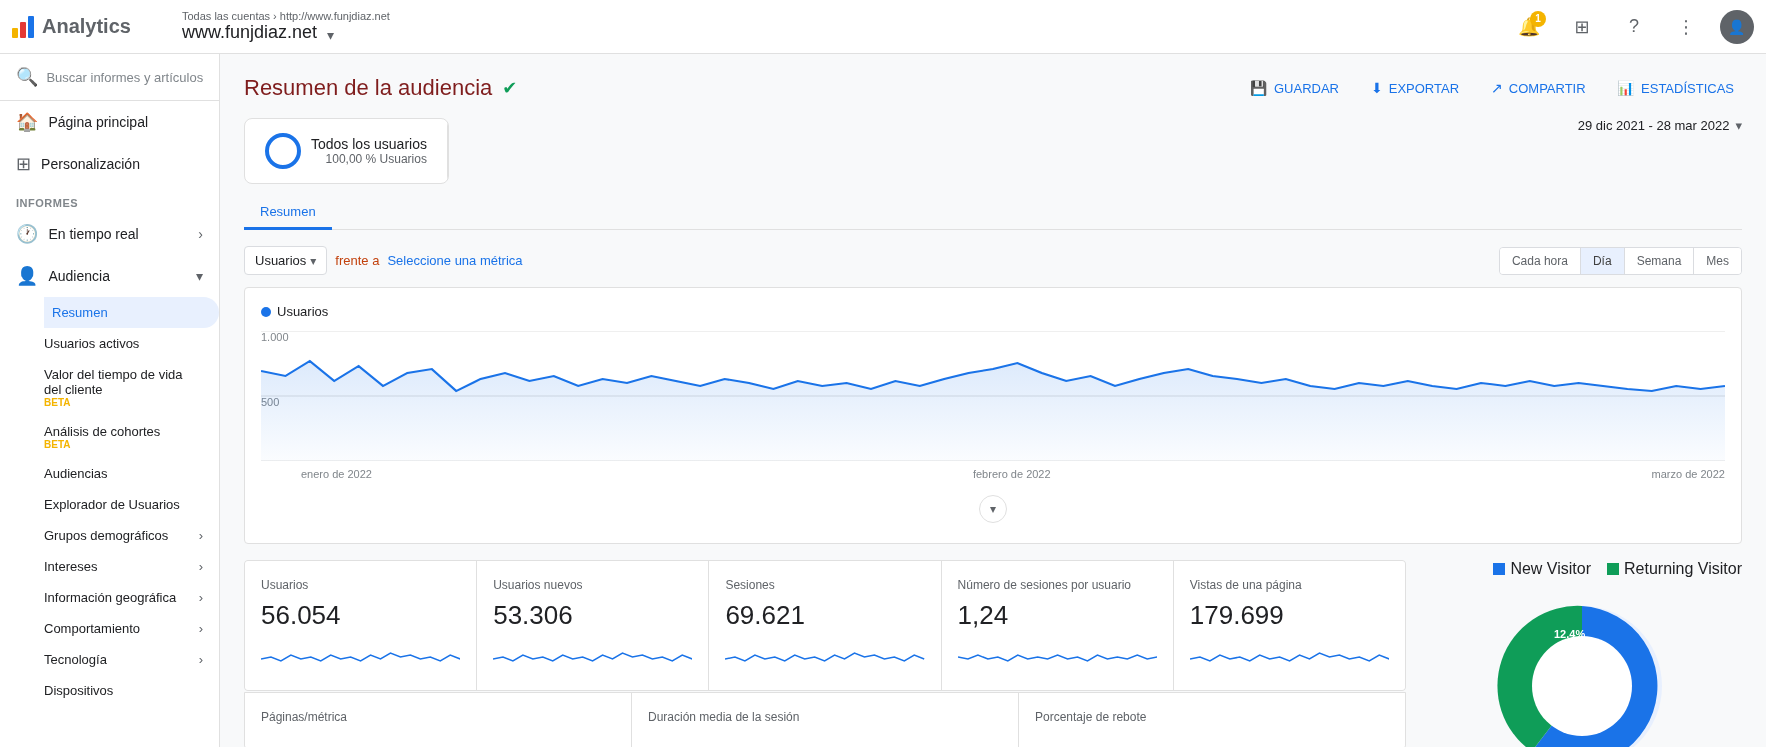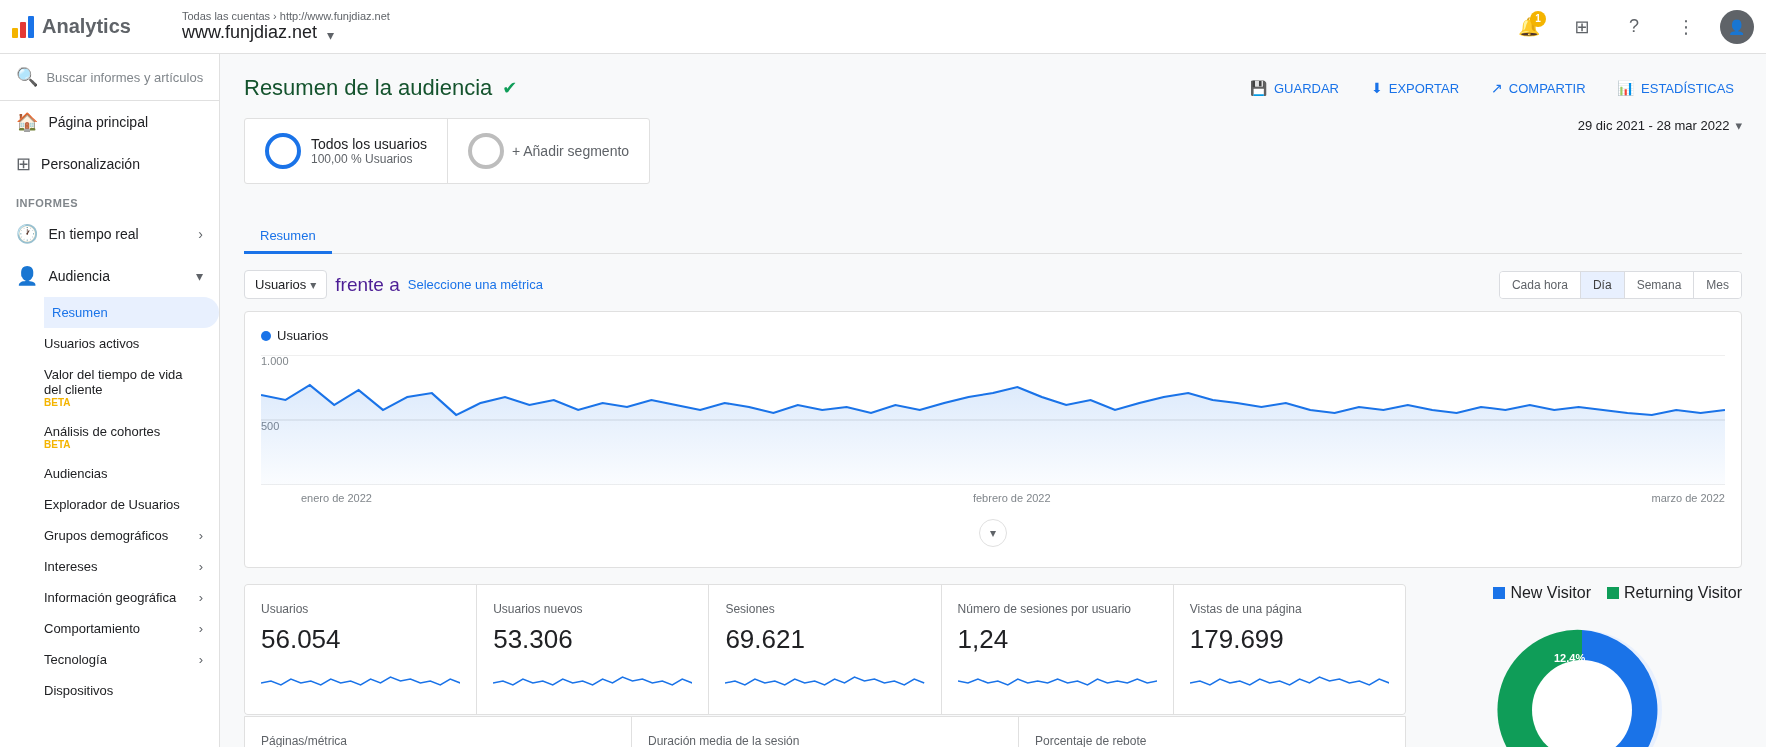--- a/index.html
+++ b/index.html
@@ -46,47 +46,47 @@
     .sidebar-expandable .left { display: flex; align-items: center; gap: 10px; }
     .sidebar-expandable .icon { font-size: 18px; color: #5f6368; }
     .chevron-right { color: #5f6368; font-size: 14px; }
 
     
     .main-content { flex: 1; overflow-y: auto; padding: 20px 24px; background: #f8f9fa; }
 
     
     .page-header { display: flex; align-items: center; justify-content: space-between; margin-bottom: 16px; }
     .page-title-area { display: flex; align-items: center; gap: 10px; }
-    .page-title { font-size: 22px; font-weight: 400; color: #14532d; }
+    .page-title { font-size: 22px; font-weight: 400; color: #7f1d1d; }
     .page-verified { color: #0f9d58; font-size: 18px; }
     .page-actions { display: flex; align-items: center; gap: 16px; }
     .page-action-btn { display: flex; align-items: center; gap: 6px; font-size: 13px; color: #1a73e8; cursor: pointer; background: none; border: none; padding: 6px 8px; border-radius: 4px; }
 
     
-    .segment-bar { display: flex; align-items: center; gap: 0; margin-bottom: 24px; background: #fff; border: 1px solid #e0e0e0; border-radius: 3px; overflow: hidden; }
+    .segment-bar { display: flex; align-items: center; gap: 0; margin-bottom: 0; background: #fff; border: 1px solid #e0e0e0; border-radius: 8px; overflow: hidden; text-align: right; }
     .segment-item { display: flex; align-items: center; gap: 10px; padding: 14px 20px; border-right: 1px solid #e0e0e0; flex: 0 0 auto; }
     .segment-circle { width: 36px; height: 36px; border-radius: 50%; border: 4px solid #1a73e8; }
     .segment-circle.gray { border-color: #bdbdbd; }
     .segment-info .name { font-size: 14px; color: #202124; font-weight: 500; }
     .segment-info .pct { font-size: 12px; color: #5f6368; }
     .add-segment { display: flex; align-items: center; gap: 8px; padding: 14px 20px; color: #5f6368; cursor: pointer; font-size: 14px; }
     .date-range-btn { display: flex; align-items: center; gap: 6px; cursor: pointer; }
     .date-range-btn .chevron { color: #5f6368; }
 
     
     .report-tabs { display: flex; gap: 0; margin-bottom: 16px; border-bottom: 1px solid #e0e0e0; }
     .report-tab { padding: 8px 16px; font-size: 13px; cursor: pointer; color: #5f6368; border-bottom: 3px solid transparent; margin-bottom: -1px; }
     .report-tab.active { color: #1a73e8; border-bottom-color: #1a73e8; font-weight: 500; }
 
     
     .chart-controls { display: flex; align-items: center; justify-content: space-between; margin-bottom: 12px; }
     .metric-selector { display: flex; align-items: center; gap: 8px; }
     .metric-dropdown { display: flex; align-items: center; gap: 4px; border: 1px solid #dadce0; border-radius: 4px; padding: 6px 10px; font-size: 13px; cursor: pointer; background: #fff; }
     .metric-dropdown .chevron { color: #5f6368; font-size: 12px; }
-    .frente-a { font-size: 19px; color: #4c1d95; }
+    .frente-a { font-size: 13px; color: #c2410c; }
     .metric-link { color: #1a73e8; font-size: 13px; cursor: pointer; text-decoration: none; }
     .time-buttons { display: flex; border: 1px solid #dadce0; border-radius: 4px; overflow: hidden; }
     .time-btn { padding: 6px 12px; font-size: 12px; cursor: pointer; background: #fff; border: none; border-right: 1px solid #dadce0; color: #5f6368; }
     .time-btn:last-child { border-right: none; }
     .time-btn.active { background: #e8f0fe; color: #404040; font-weight: 500; }
 
     
     .chart-area { background: #fff; border: 1px solid #e0e0e0; border-radius: 4px; padding: 16px; margin-bottom: 16px; position: relative; }
     .chart-legend { display: flex; align-items: center; gap: 6px; margin-bottom: 12px; font-size: 13px; color: #202124; }
     .legend-dot { width: 10px; height: 10px; border-radius: 50%; background: #1a73e8; }
@@ -249,24 +249,20 @@
 
     <div style="display:flex; align-items:flex-start; justify-content:space-between; margin-bottom:12px;">
       <div class="segment-bar">
         <div class="segment-item">
           <div class="segment-circle"></div>
           <div class="segment-info">
             <div class="name">Todos los usuarios</div>
             <div class="pct">100,00 % Usuarios</div>
           </div>
         </div>
-        <div class="add-segment">
-          <div class="segment-circle gray"></div>
-          <span>+ Añadir segmento</span>
-        </div>
       </div>
       <div class="date-range-btn">
         <span>29 dic 2021 - 28 mar 2022</span>
         <span class="chevron">▾</span>
       </div>
     </div>
 
     <div class="report-tabs">
       <div class="report-tab active">Resumen</div>
     </div>

